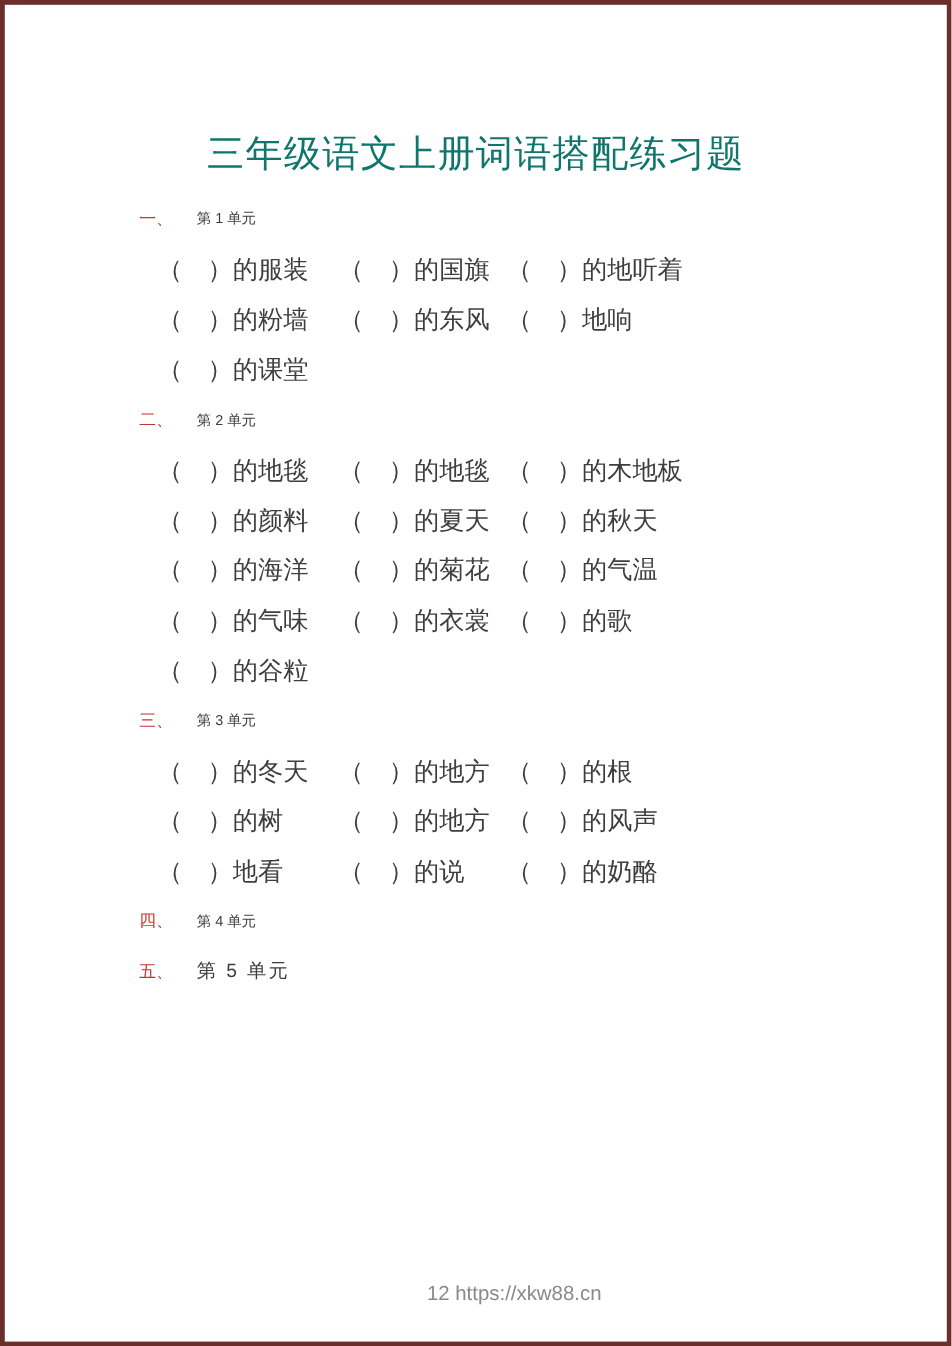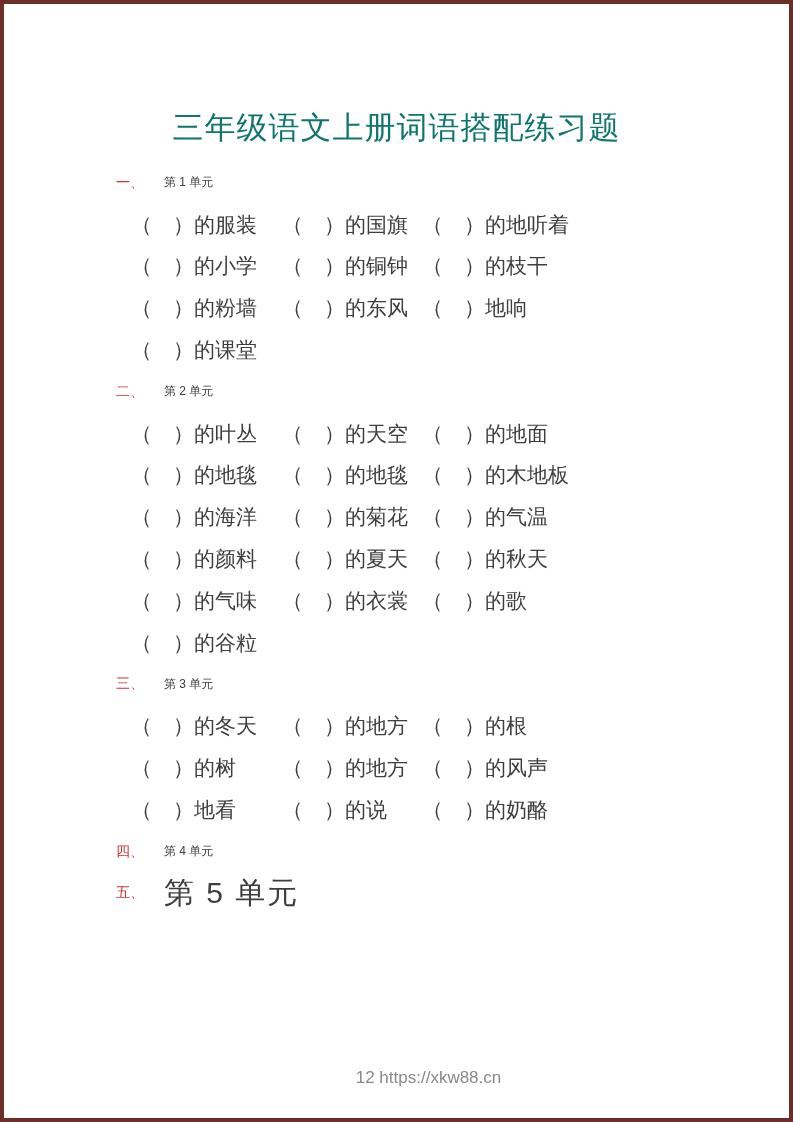--- a/index.html
+++ b/index.html
@@ -16,21 +16,21 @@
   .title{
     position:absolute;top:103px;left:0;width:100%;
     text-align:center;font-size:31px;letter-spacing:1px;color:#0f766e;
     font-weight:400;
   }
   .content{position:absolute;top:158px;left:0;width:100%;}
   .line{height:41.8px;display:flex;align-items:center;}
   .heading{padding-left:112px;}
   .marker{font-size:14px;color:#c9332e;width:48px;flex:0 0 48px;}
   .hlabel{font-size:12px;color:#3e3e3e;}
-  .heading-big .hlabel{font-size:30px;letter-spacing:2px;}
+  .heading-big .hlabel{font-size:16px;letter-spacing:2px;}
   .row{padding-left:127px;font-size:21px;}
   .cell{display:inline-block;white-space:nowrap;}
   .c0{width:151px;}
   .c1{width:140px;}
   .footer{
     position:absolute;top:1064px;left:32px;width:100%;
     text-align:center;font-size:17px;color:#898989;
   }
 </style>
 </head>
@@ -45,56 +45,46 @@
     <div class="line heading">
       <span class="marker">一、</span>
       <span class="hlabel">第 1 单元</span>
     </div>
     <div class="line row">
       <span class="cell c0">（　）的服装</span>
       <span class="cell c1">（　）的国旗</span>
       <span class="cell">（　）的地听着</span>
     </div>
     <div class="line row">
-      <span class="cell c0">（　）的小学</span>
-      <span class="cell c1">（　）的铜钟</span>
-      <span class="cell">（　）的枝干</span>
-    </div>
-    <div class="line row">
       <span class="cell c0">（　）的粉墙</span>
       <span class="cell c1">（　）的东风</span>
       <span class="cell">（　）地响</span>
     </div>
     <div class="line row">
       <span class="cell c0">（　）的课堂</span>
     </div>
 
     <div class="line heading">
       <span class="marker">二、</span>
       <span class="hlabel">第 2 单元</span>
     </div>
     <div class="line row">
-      <span class="cell c0">（　）的叶丛</span>
-      <span class="cell c1">（　）的天空</span>
-      <span class="cell">（　）的地面</span>
-    </div>
-    <div class="line row">
       <span class="cell c0">（　）的地毯</span>
       <span class="cell c1">（　）的地毯</span>
       <span class="cell">（　）的木地板</span>
     </div>
     <div class="line row">
+      <span class="cell c0">（　）的颜料</span>
+      <span class="cell c1">（　）的夏天</span>
+      <span class="cell">（　）的秋天</span>
+    </div>
+    <div class="line row">
       <span class="cell c0">（　）的海洋</span>
       <span class="cell c1">（　）的菊花</span>
       <span class="cell">（　）的气温</span>
-    </div>
-    <div class="line row">
-      <span class="cell c0">（　）的颜料</span>
-      <span class="cell c1">（　）的夏天</span>
-      <span class="cell">（　）的秋天</span>
     </div>
     <div class="line row">
       <span class="cell c0">（　）的气味</span>
       <span class="cell c1">（　）的衣裳</span>
       <span class="cell">（　）的歌</span>
     </div>
     <div class="line row">
       <span class="cell c0">（　）的谷粒</span>
     </div>
 

